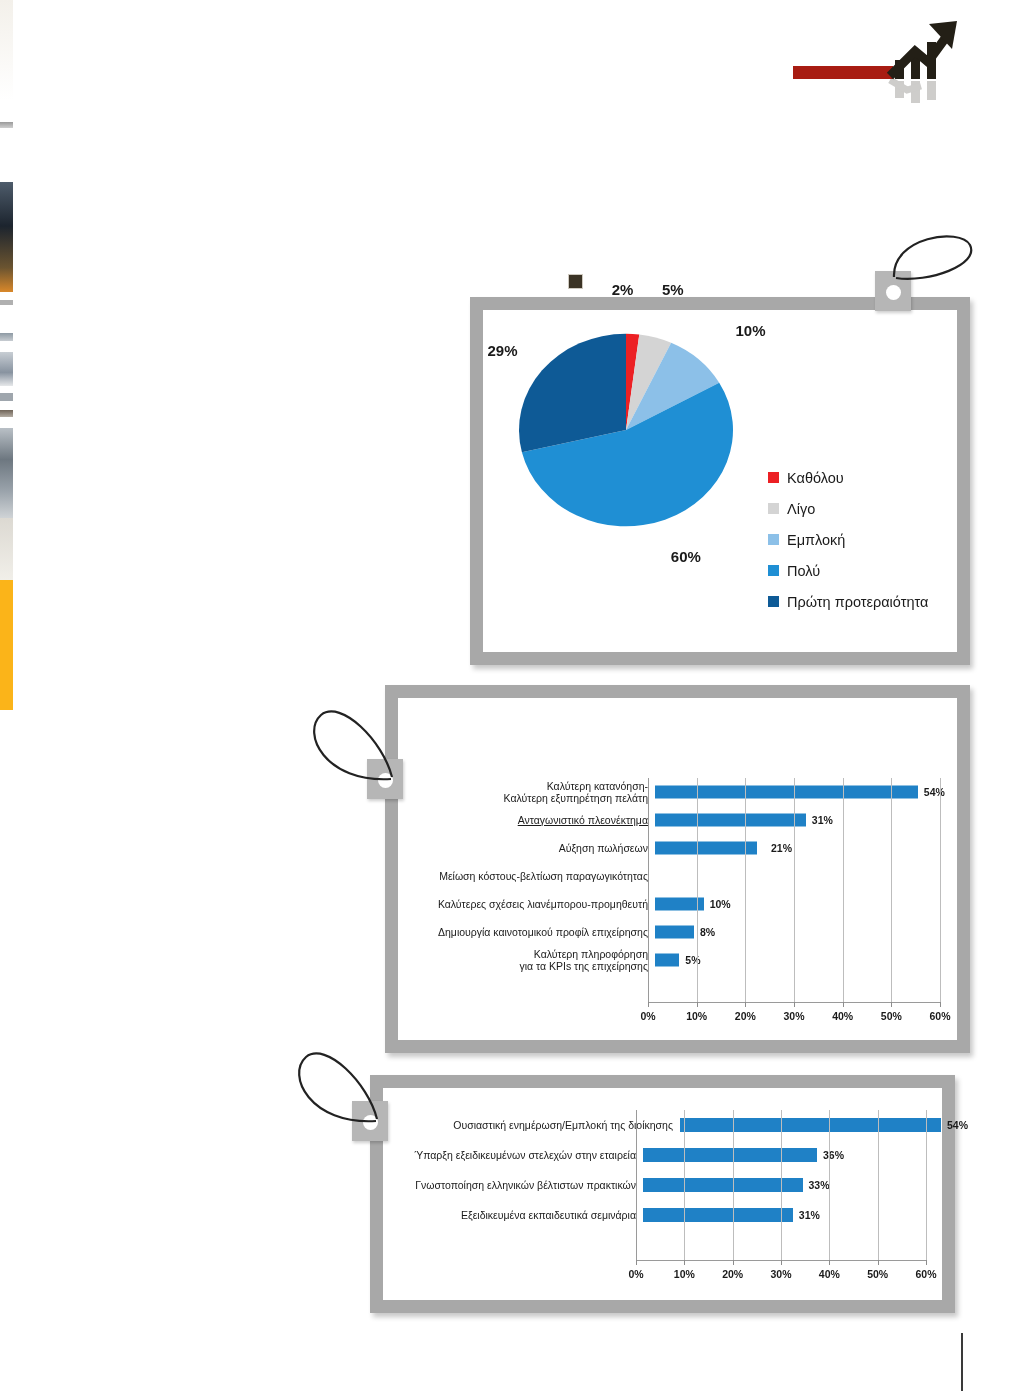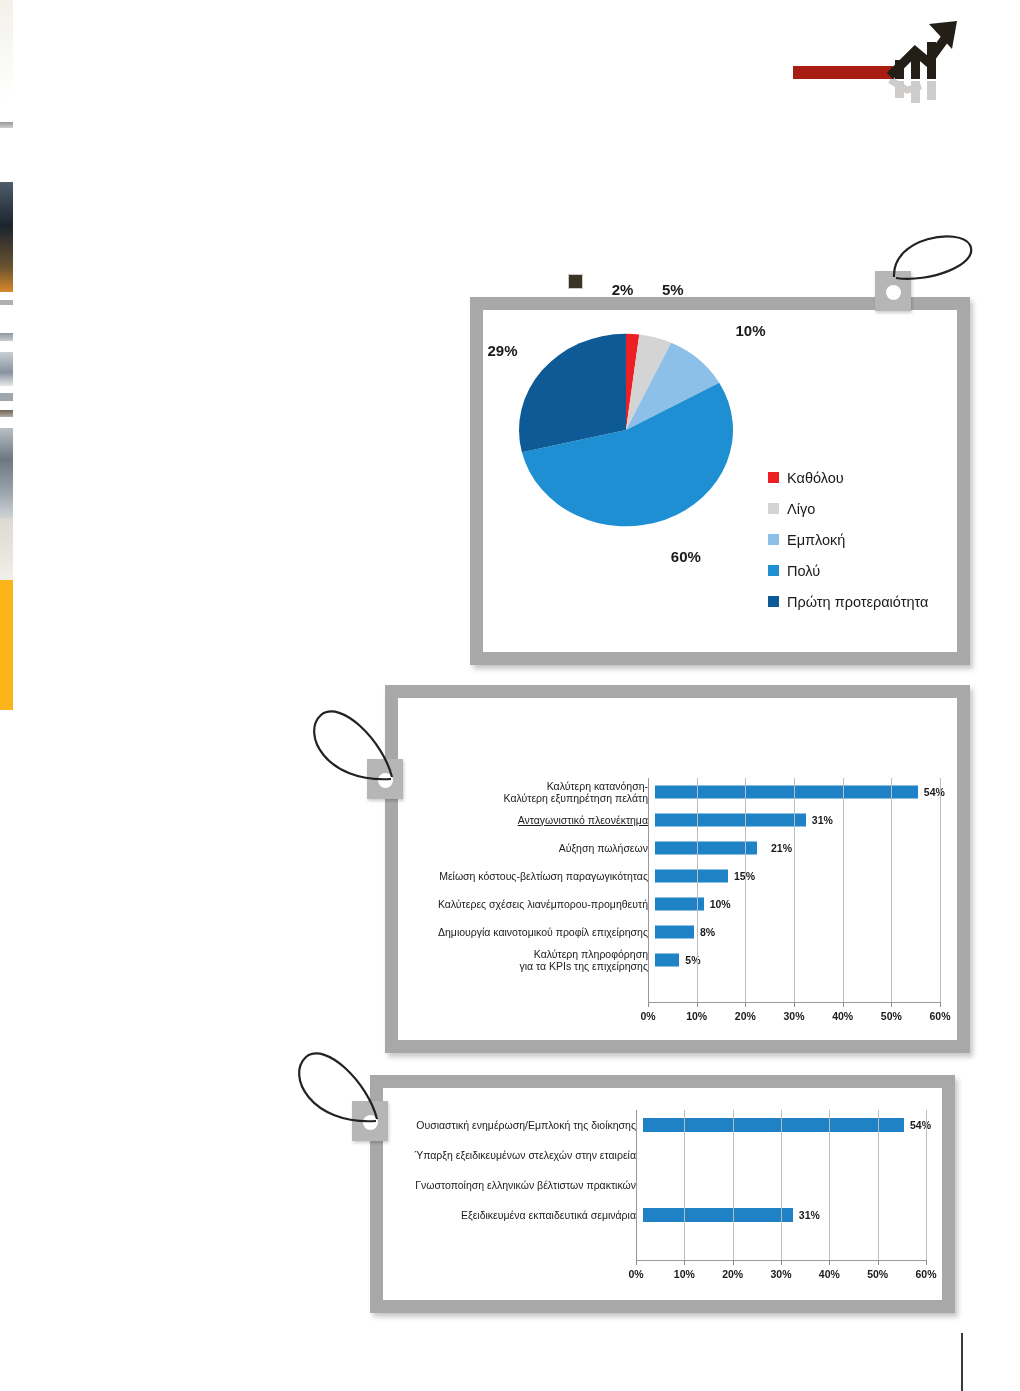--- a/index.html
+++ b/index.html
@@ -293,24 +293,20 @@
           </div>
           <div class="bc-row" style="height: 28px;">
             <div class="bc-label" style="width: 245px;">Αύξηση πωλήσεων</div>
             <div class="bc-track" style="width: 292px; height: 28px;">
               <div class="bc-bar" style="width: 102.2px; background: rgb(31, 129, 198); height: 13px;"></div>
               <div class="bc-value" style="left: 116px;">21%</div>
             </div>
           </div>
           <div class="bc-row" style="height: 28px;">
             <div class="bc-label" style="width: 245px;">Μείωση κόστους-βελτίωση παραγωγικότητας</div>
-            <div class="bc-track" style="width: 292px; height: 28px;">
-              <div class="bc-bar" style="width: 73px; background: rgb(31, 129, 198); height: 13px;"></div>
-              <div class="bc-value" style="left: 79px;">15%</div>
-            </div>
           </div>
           <div class="bc-row" style="height: 28px;">
             <div class="bc-label" style="width: 245px;">Καλύτερες σχέσεις λιανέμπορου-προμηθευτή</div>
             <div class="bc-track" style="width: 292px; height: 28px;">
               <div class="bc-bar" style="width: 48.6667px; background: rgb(31, 129, 198); height: 13px;"></div>
               <div class="bc-value" style="left: 54.6667px;">10%</div>
             </div>
           </div>
           <div class="bc-row" style="height: 28px;">
             <div class="bc-label" style="width: 245px;">Δημιουργία καινοτομικού προφίλ επιχείρησης</div>
@@ -357,31 +353,39 @@
   <svg class="tag-string" width="110" height="86" style="left:-90px;top:12px;" aria-hidden="true">
     <path d="M96,82 C30,86 6,36 26,18 C46,2 88,44 97,80" stroke="#222" stroke-width="2.2" fill="none"></path>
   </svg>
 </div>
 
 <div class="card bar-card-3">
   <div class="card-inner">
     <div class="barchart" id="bc3">
         <div class="bc-rows" style="left: 5px; top: 22px;">
           <div class="bc-row" style="height: 30px;">
-            <div class="bc-label" style="width: 248px;">Ουσιαστική ενημέρωση/Εμπλοκή της διοίκησης</div>
+            <div class="bc-label" style="width: 248px; padding-left: 37px;">Ουσιαστική ενημέρωση/Εμπλοκή της διοίκησης</div>
             <div class="bc-track" style="width: 290px; height: 30px;">
               <div class="bc-bar" style="width: 261px; background: rgb(31, 129, 198); height: 14px;"></div>
               <div class="bc-value" style="left: 267px;">54%</div>
             </div>
           </div>
           <div class="bc-row" style="height: 30px;">
             <div class="bc-label" style="width: 248px;">Ύπαρξη εξειδικευμένων στελεχών στην εταιρεία</div>
+            <div class="bc-track" style="width: 290px; height: 30px;">
+              <div class="bc-bar" style="width: 174px; background: rgb(31, 129, 198); height: 14px;"></div>
+              <div class="bc-value" style="left: 180px;">36%</div>
+            </div>
           </div>
           <div class="bc-row" style="height: 30px;">
             <div class="bc-label" style="width: 248px;">Γνωστοποίηση ελληνικών βέλτιστων πρακτικών</div>
+            <div class="bc-track" style="width: 290px; height: 30px;">
+              <div class="bc-bar" style="width: 159.5px; background: rgb(31, 129, 198); height: 14px;"></div>
+              <div class="bc-value" style="left: 165.5px;">33%</div>
+            </div>
           </div>
           <div class="bc-row" style="height: 30px;">
             <div class="bc-label" style="width: 248px;">Εξειδικευμένα εκπαιδευτικά σεμινάρια</div>
             <div class="bc-track" style="width: 290px; height: 30px;">
               <div class="bc-bar" style="width: 149.833px; background: rgb(31, 129, 198); height: 14px;"></div>
               <div class="bc-value" style="left: 155.833px;">31%</div>
             </div>
           </div>
         </div>
         <div class="bc-plot-border" style="left: 253px; top: 22px; width: 290px; height: 150px;"></div>

